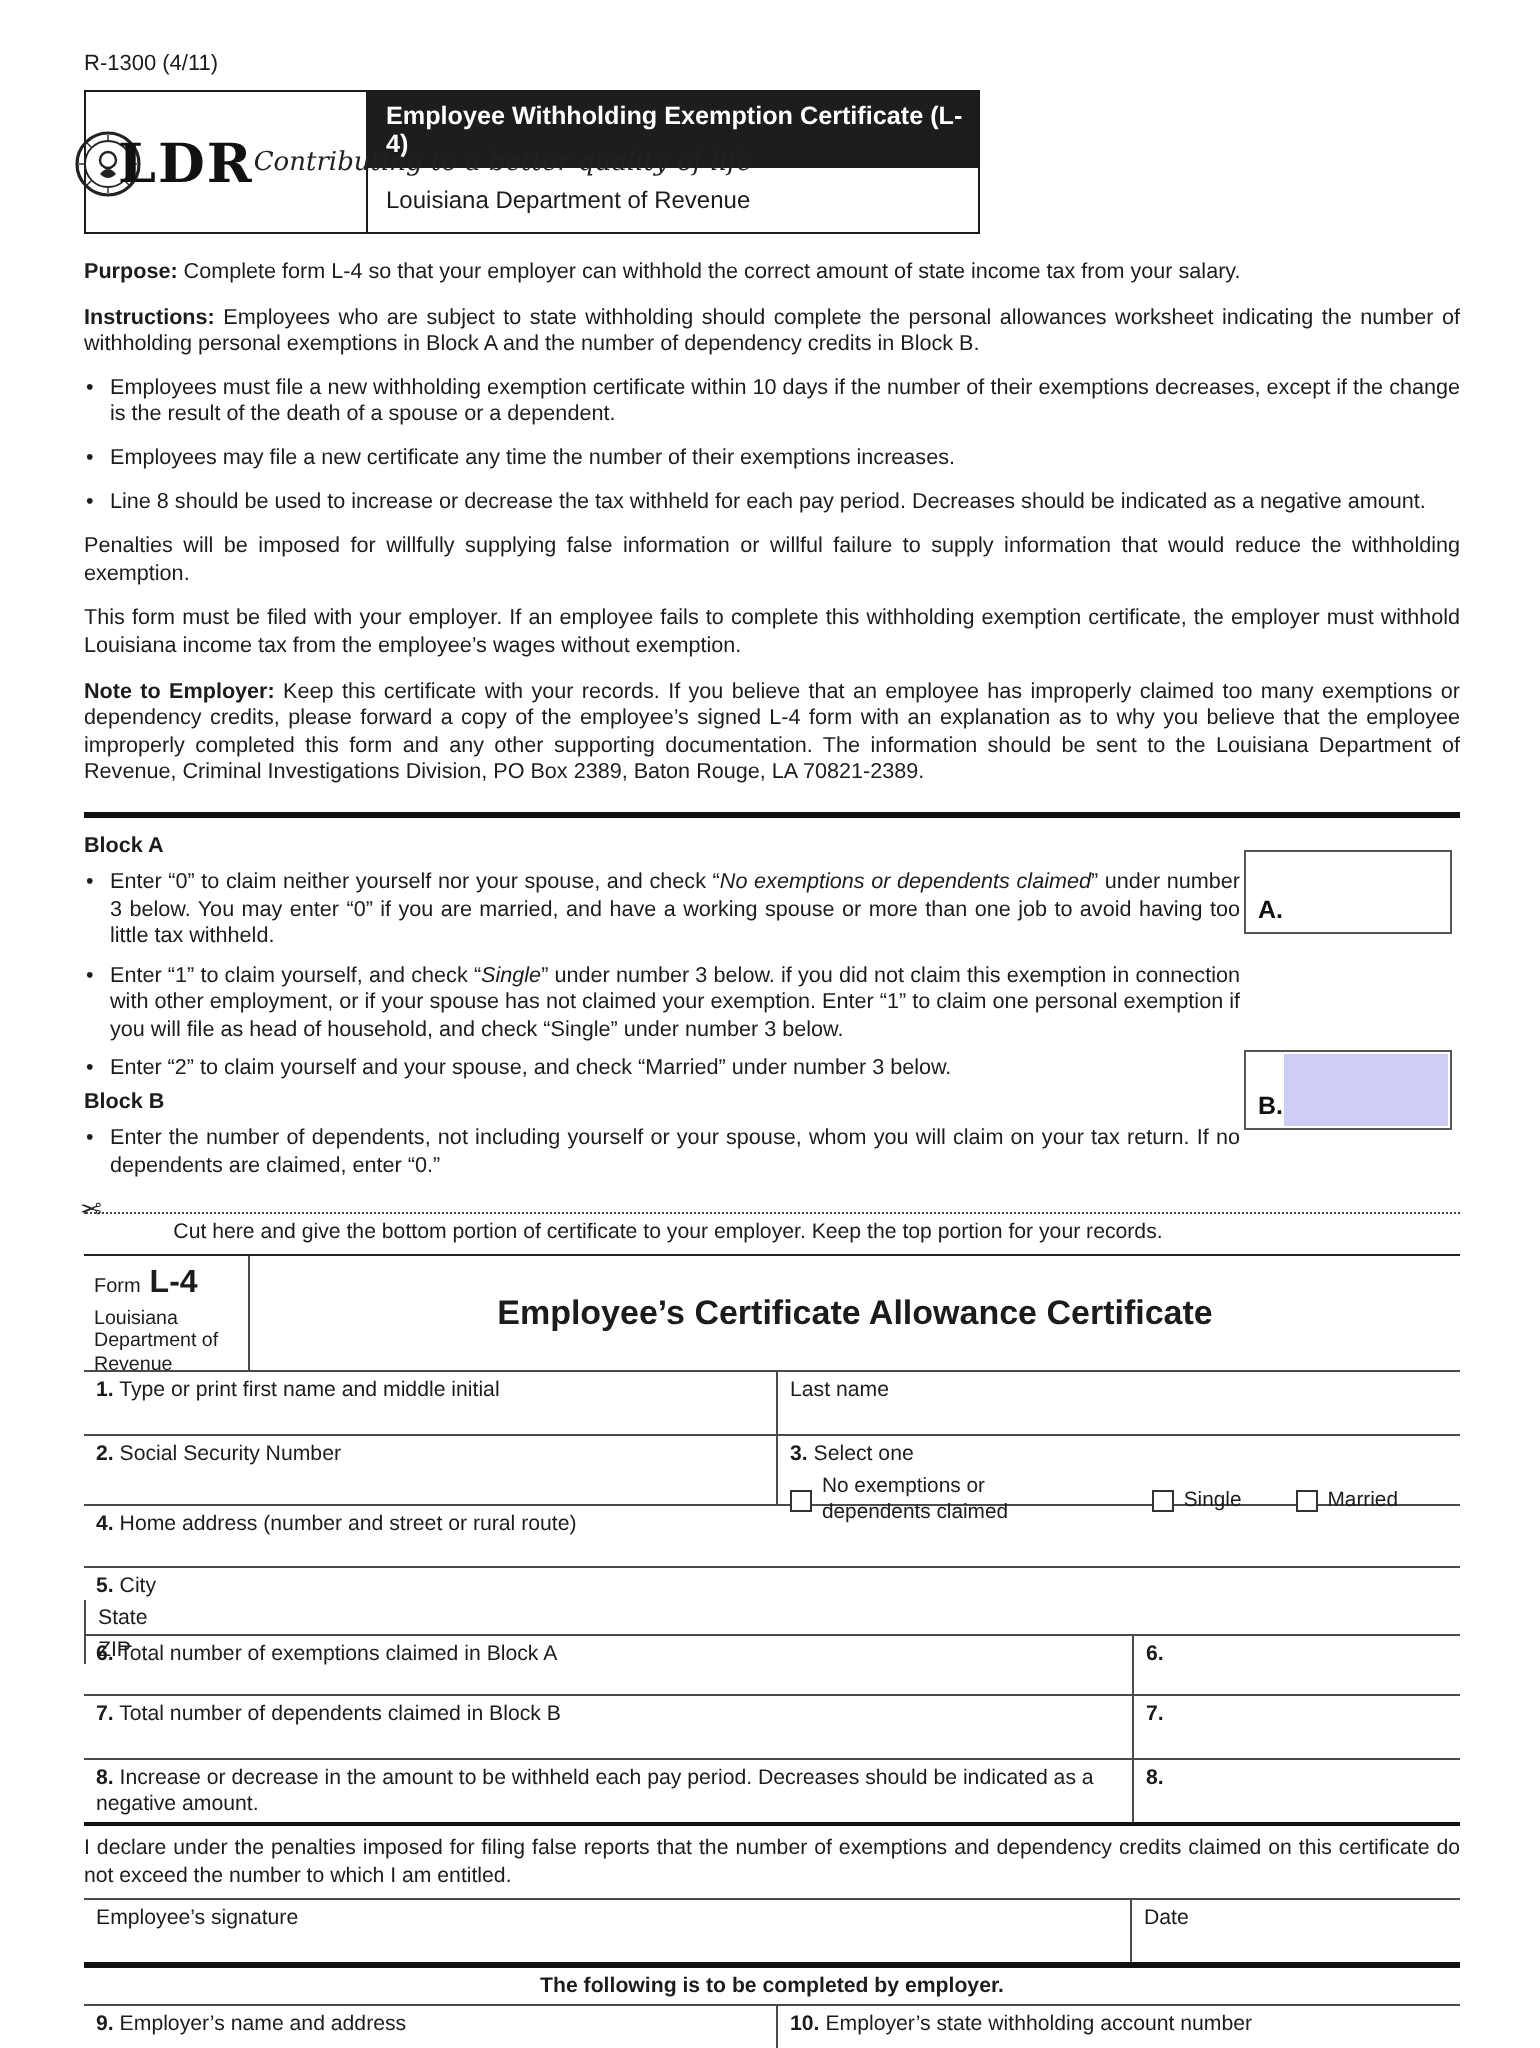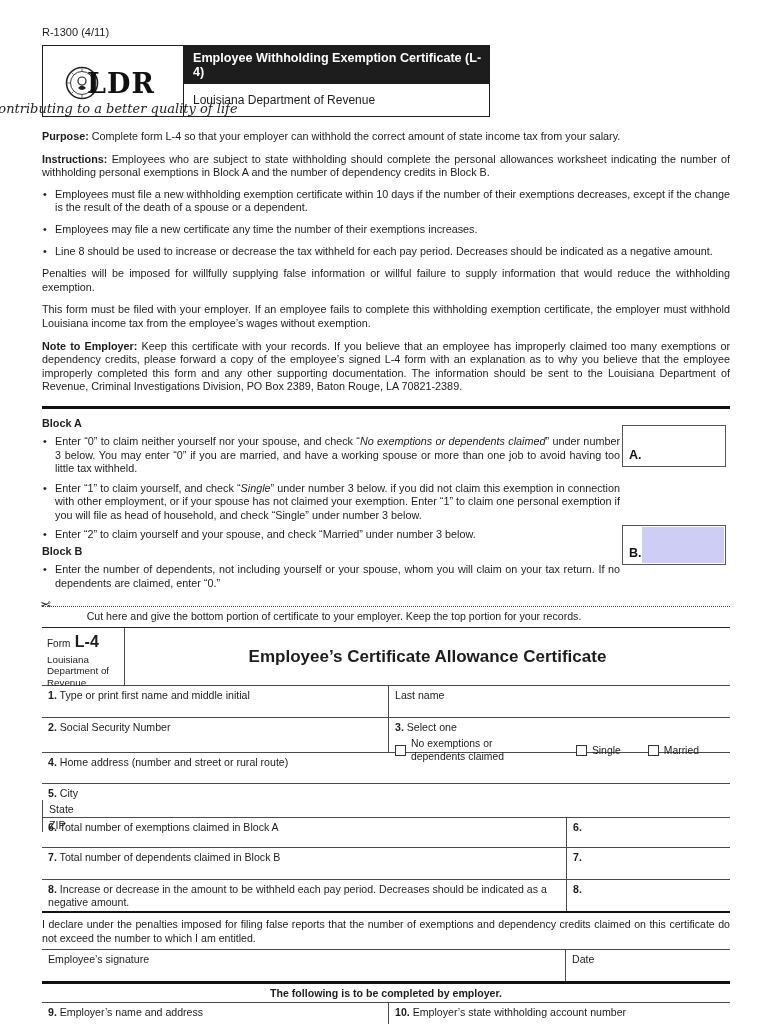--- a/index.html
+++ b/index.html
@@ -5,21 +5,21 @@
   html,body{margin:0;padding:0;background:#ffffff;}
   body{width:770px;height:1024px;font-family:"Liberation Sans",sans-serif;color:#1c1c1c;
        -webkit-font-smoothing:antialiased;}
   .page{position:relative;width:770px;height:1024px;overflow:hidden;background:#fff;}
   .content{position:absolute;left:42px;top:0;width:688px;}
 
   
   .form-number{margin-top:26px;font-size:11px;}
   .header-box{margin-top:7px;width:448px;height:72px;border:1.6px solid #1c1c1c;display:flex;box-sizing:border-box;}
   .logo-cell{width:141px;border-right:1.6px solid #1c1c1c;box-sizing:border-box;position:relative;
-             display:flex;flex-direction:column;justify-content:flex-end;align-items:center;padding-top:2px;}
+             display:flex;flex-direction:row;justify-content:space-between;align-items:center;padding-top:2px;}
   .logo-row{display:flex;align-items:center;height:40px;}
   .seal{width:34px;height:34px;flex:0 0 auto;margin-left:-6px;}
   .ldr-text{font-family:"DejaVu Serif","Liberation Serif",serif;font-weight:bold;font-size:27px;
             letter-spacing:1px;margin-left:-12px;color:#111;}
   .tagline{font-family:"DejaVu Serif","Liberation Serif",serif;font-style:italic;font-size:13px;
            margin-top:-2px;white-space:nowrap;color:#222;}
   .title-cell{flex:1;display:flex;flex-direction:column;justify-content:center;}
   .title-bar{background:#1d1d1d;color:#fff;font-weight:bold;font-size:12.6px;height:38px;
              display:flex;align-items:center;padding-left:9px;}
   .subtitle-bar{flex:1;display:flex;align-items:center;padding-left:9px;font-size:12px;color:#1c1c1c;}

